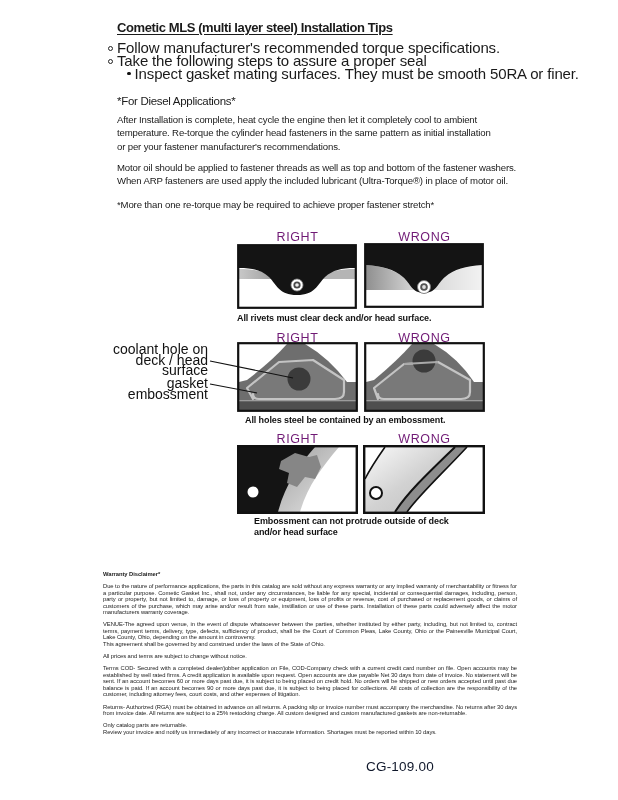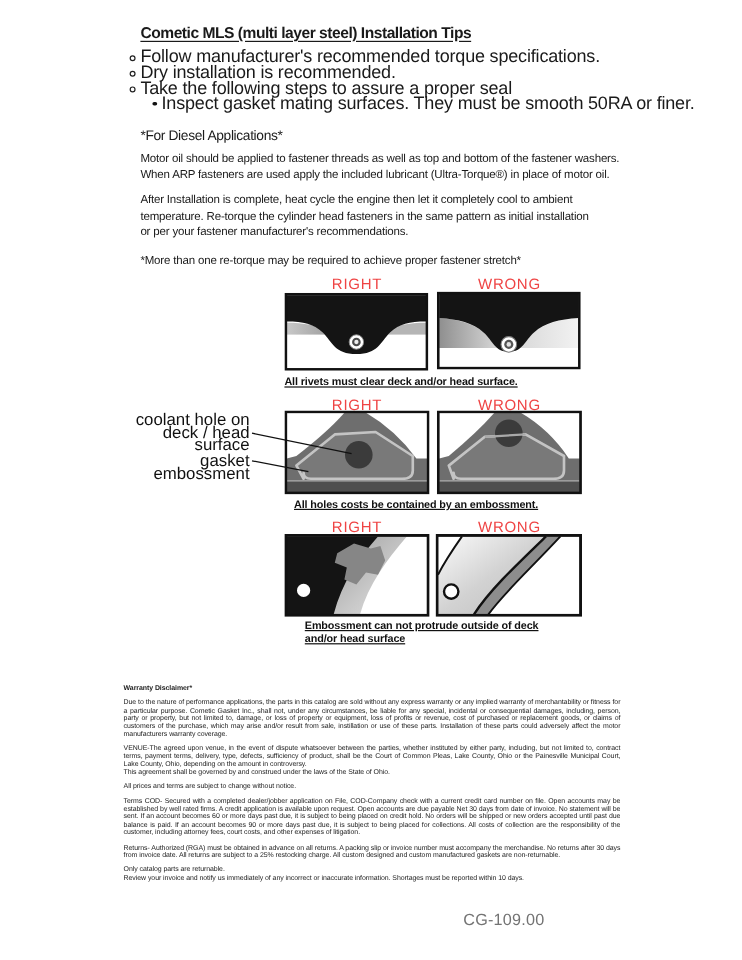--- a/index.html
+++ b/index.html
@@ -18,65 +18,61 @@
   .bullet-row{display:flex;align-items:flex-start;font-size:15px;letter-spacing:-0.15px;line-height:12.9px;white-space:nowrap;}
   .o-marker{flex:none;width:3px;height:3px;border:1px solid #222;border-radius:50%;margin:4px 4px 0 -9px;}
   .dot-marker{flex:none;width:3.6px;height:3.6px;background:#111;border-radius:50%;margin:4px 4px 0 0;}
   .sub{margin-left:10px;}
   .diesel-heading{font-size:11.5px;font-weight:normal;letter-spacing:-0.3px;margin:14px 0 6px 0;}
   .para{font-size:9.6px;letter-spacing:-0.15px;line-height:13.4px;white-space:pre-line;margin:0 0 8px 0;}
   .note{font-size:9.6px;letter-spacing:-0.15px;margin-top:11px;}
 
   
   .diagram-area{position:absolute;left:0;top:228px;width:618px;height:322px;}
-  .dlabel{position:absolute;width:121px;text-align:center;font-size:12.5px;letter-spacing:0.6px;color:#ef4444;}
+  .dlabel{position:absolute;width:121px;text-align:center;font-size:12.5px;letter-spacing:0.6px;color:#701a75;}
   .dbox{position:absolute;display:block;}
-  .dcaption{position:absolute;font-size:9px;font-weight:bold;letter-spacing:-0.1px;line-height:10.6px;white-space:pre-line;color:#111;text-decoration:underline;}
+  .dcaption{position:absolute;font-size:9px;font-weight:bold;letter-spacing:-0.1px;line-height:10.6px;white-space:pre-line;color:#111;}
   .ann{position:absolute;width:112px;text-align:right;font-size:14px;line-height:10.6px;white-space:pre-line;color:#111;}
   .leader{position:absolute;left:0;top:0;width:618px;height:322px;pointer-events:none;}
 
   
   .fineprint{position:absolute;left:103px;top:571px;width:414px;font-size:5.8px;letter-spacing:-0.05px;line-height:6.4px;color:#222;}
   .fineprint .fp-head{font-weight:bold;margin:0 0 6px 0;}
   .fineprint p{margin:0 0 6px 0;text-align:justify;}
   .fineprint p.tight{margin-bottom:0;}
 
-  .footer-code{position:absolute;left:386px;top:759px;font-size:13.5px;letter-spacing:0.2px;color:#737373;}
+  .footer-code{position:absolute;left:366px;top:759px;font-size:13.5px;letter-spacing:0.2px;color:#0f172a;}
 </style>
 </head>
 <body>
 
 <div class="page">
 
   <div class="top-text">
     <h1 class="title">Cometic MLS (multi layer steel) Installation Tips</h1>
 
     <div class="bullet-row">
       <span class="o-marker"></span>
       <span>Follow manufacturer's recommended torque specifications.</span>
-    </div>
-    <div class="bullet-row">
-      <span class="o-marker"></span>
-      <span>Dry installation is recommended.</span>
     </div>
     <div class="bullet-row">
       <span class="o-marker"></span>
       <span>Take the following steps to assure a proper seal</span>
     </div>
     <div class="bullet-row sub">
       <span class="dot-marker"></span>
       <span>Inspect gasket mating surfaces.  They must be smooth 50RA or finer.</span>
     </div>
 
     <div class="diesel-heading">*For Diesel Applications*</div>
-    <div class="para">Motor oil should be applied to fastener threads as well as top and bottom of the fastener washers.
-When ARP fasteners are used apply the included lubricant (Ultra-Torque®) in place of motor oil.</div>
     <div class="para">After Installation is complete, heat cycle the engine then let it completely cool to ambient
 temperature. Re-torque the cylinder head fasteners in the same pattern as initial installation
 or per your fastener manufacturer's recommendations.</div>
+    <div class="para">Motor oil should be applied to fastener threads as well as top and bottom of the fastener washers.
+When ARP fasteners are used apply the included lubricant (Ultra-Torque®) in place of motor oil.</div>
     <div class="note">*More than one re-torque may be required to achieve proper fastener stretch*</div>
   </div>
 
   <div class="diagram-area">
 
     <div class="dlabel" style="left:237px;top:2px;">RIGHT</div>
     <div class="dlabel" style="left:364px;top:2px;">WRONG</div>
 
     <svg class="dbox" style="left:237px;top:16px;" width="120" height="65" viewBox="0 0 120 65">
       <defs>
@@ -147,21 +143,21 @@
       <path d="M2,2 L48,2 Q34,18 10,38 L2,40 Z" fill="#ffffff"></path>
       <path d="M119,2 L70,2 Q94,16 110,40 L119,40 Z" fill="#ffffff"></path>
       <path d="M14,57 L10,46 L40,22 L74,20 L106,38 L106,50 Q106,57 97,57 L20,57 Q14,57 14,52 Z" fill="#797979" stroke="#c4c4c4" stroke-width="2.2" stroke-linejoin="round"></path>
       <circle cx="60" cy="19" r="11.5" fill="#3b3b3b"></circle>
       <path d="M40,22 L74,20" stroke="#a9a9a9" stroke-width="1.8" fill="none"></path>
       <rect x="2" y="58" width="117" height="1.4" fill="#9c9c9c"></rect>
       <rect x="2" y="59.5" width="117" height="8.5" fill="#4f4f4f"></rect>
       <rect x="1.2" y="1.2" width="118.6" height="67.6" fill="none" stroke="#111111" stroke-width="2.2"></rect>
     </svg>
 
-    <div class="dcaption" style="left:245px;top:187px;">All holes costs be contained by an embossment.</div>
+    <div class="dcaption" style="left:245px;top:187px;">All holes steel be contained by an embossment.</div>
 
     <div class="dlabel" style="left:237px;top:204px;">RIGHT</div>
     <div class="dlabel" style="left:364px;top:204px;">WRONG</div>
 
     <svg class="dbox" style="left:237px;top:217px;" width="121" height="69" viewBox="0 0 121 69">
       <defs>
         <linearGradient id="g3" x1="0" y1="0" x2="1" y2="1">
           <stop offset="0" stop-color="#9e9e9e"></stop>
             <stop offset="1" stop-color="#e6e6e6"></stop>
         </linearGradient>

